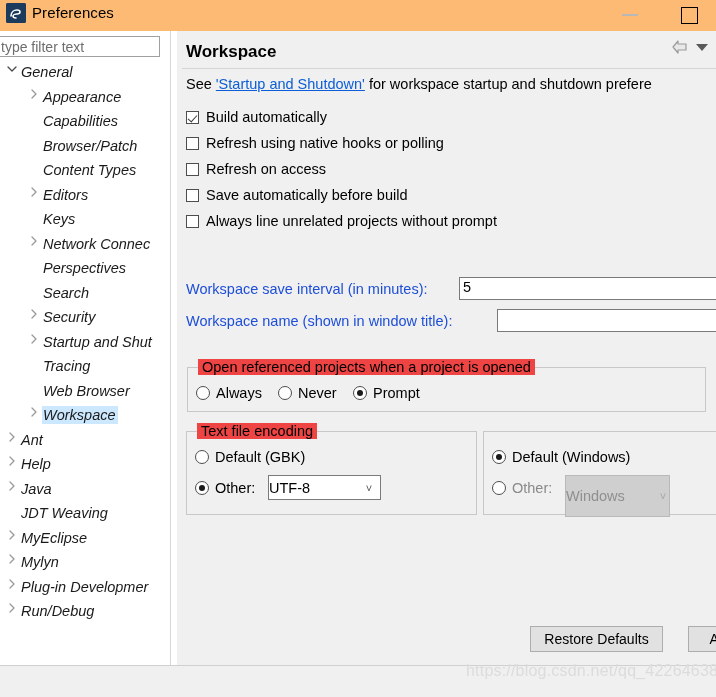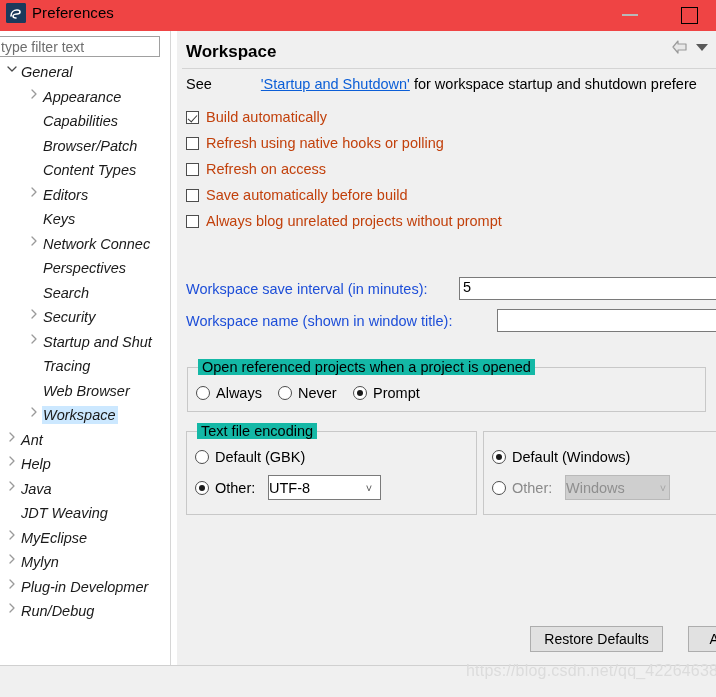--- a/index.html
+++ b/index.html
@@ -15,21 +15,21 @@
     position: relative;
     width: 716px; height: 697px;
     background: #f0f0f0;
     overflow: hidden;
   }
 
   
   .titlebar {
     position: absolute; left: 0; top: 0;
     width: 716px; height: 31px;
-    background: #ef4444;
+    background: #fdba74;
     display: flex; align-items: center; text-align: right;
   }
   .app-icon {
     position: absolute; left: 6px; top: 3px;
     width: 20px; height: 20px;
     background: #1b3a5c;
     border-radius: 2px;
     overflow: hidden;
   }
   .app-icon svg { display: block; }
@@ -157,21 +157,20 @@
   }
   .see-line {
     position: absolute; left: 9px; top: 45px;
     font-size: 14.5px;
     white-space: nowrap;
     color: #000;
   }
   .see-line a {
     color: #0b5ed7;
     text-decoration: underline;
-    margin-left: 45px;
   }
 
   
   .cbrow {
     position: absolute; left: 9px;
     display: flex; align-items: center;
     white-space: nowrap;
   }
   .cbox {
     width: 13px; height: 13px;
@@ -184,21 +183,21 @@
   }
   .cbox.checked::after {
     content: "";
     position: absolute;
     left: 3px; top: 1px;
     width: 4px; height: 8px;
     border: solid #3a3a3a;
     border-width: 0 1.6px 1.6px 0;
     transform: rotate(42deg);
   }
-  .cbrow .txt { font-size: 14.5px; color: #c2410c; }
+  .cbrow .txt { font-size: 14.5px; color: #000000; }
 
   
   .fieldrow { position: absolute; left: 9px; white-space: nowrap; }
   .fieldrow .flabel { font-size: 14.5px; color: #1d4ed8; }
   .textinput {
     position: absolute;
     border: 1px solid #7a7a7a;
     background: #ffffff;
     box-sizing: border-box;
     font-size: 14.5px;
@@ -210,21 +209,21 @@
 
   
   .group {
     position: absolute;
     border: 1px solid #c8c8c8;
     box-sizing: border-box;
   }
   .group > .gtitle {
     position: absolute;
     top: -9px; left: 10px;
-    background: #14b8a6;
+    background: #ef4444;
     padding: 0 4px;
     font-size: 14.5px;
     color: #000;
     white-space: nowrap;
   }
   .radio {
     width: 14px; height: 14px;
     border: 1.4px solid #4d4d4d;
     border-radius: 50%;
     background: #fff;
@@ -486,21 +485,21 @@
     <div class="cbrow" style="top:130px">
       <span class="cbox"></span>
       <span class="txt">Refresh on access</span>
     </div>
     <div class="cbrow" style="top:156px">
       <span class="cbox"></span>
       <span class="txt">Save automatically before build</span>
     </div>
     <div class="cbrow" style="top:182px">
       <span class="cbox"></span>
-      <span class="txt">Always blog unrelated projects without prompt</span>
+      <span class="txt">Always line unrelated projects without prompt</span>
     </div>
 
     <div class="fieldrow" style="top:250px">
       <span class="flabel">Workspace save interval (in minutes):</span>
     </div>
     <div class="textinput" style="left:282px; top:246px; width:262px; height:23px;">5</div>
 
     <div class="fieldrow" style="top:282px">
       <span class="flabel">Workspace name (shown in window title):</span>
     </div>
@@ -540,21 +539,21 @@
 
     <div class="group" style="left:306px; top:400px; width:234px; height:84px;">
       <div class="rrow" style="left:8px; top:17px">
         <span class="radio sel"></span>
         <span class="txt">Default (Windows)</span>
       </div>
       <div class="rrow disabled" style="left:8px; top:48px">
         <span class="radio"></span>
         <span class="txt">Other:</span>
       </div>
-      <div class="combo disabled" style="left:81px; top:43px; width:105px; height:25px;gap:32px;">
+      <div class="combo disabled" style="left:81px; top:43px; width:105px; height:42px;gap:32px;">
         <span class="cval">Windows</span>
         <span class="carrow">˅</span>
       </div>
     </div>
 
     <div class="btn" style="left:353px; top:595px; width:133px; height:26px;">Restore Defaults</div>
     <div class="btn" style="left:511px; top:595px; width:60px; height:26px;">Ap</div>
   </div>
 
   <div class="footer-rule"></div>

